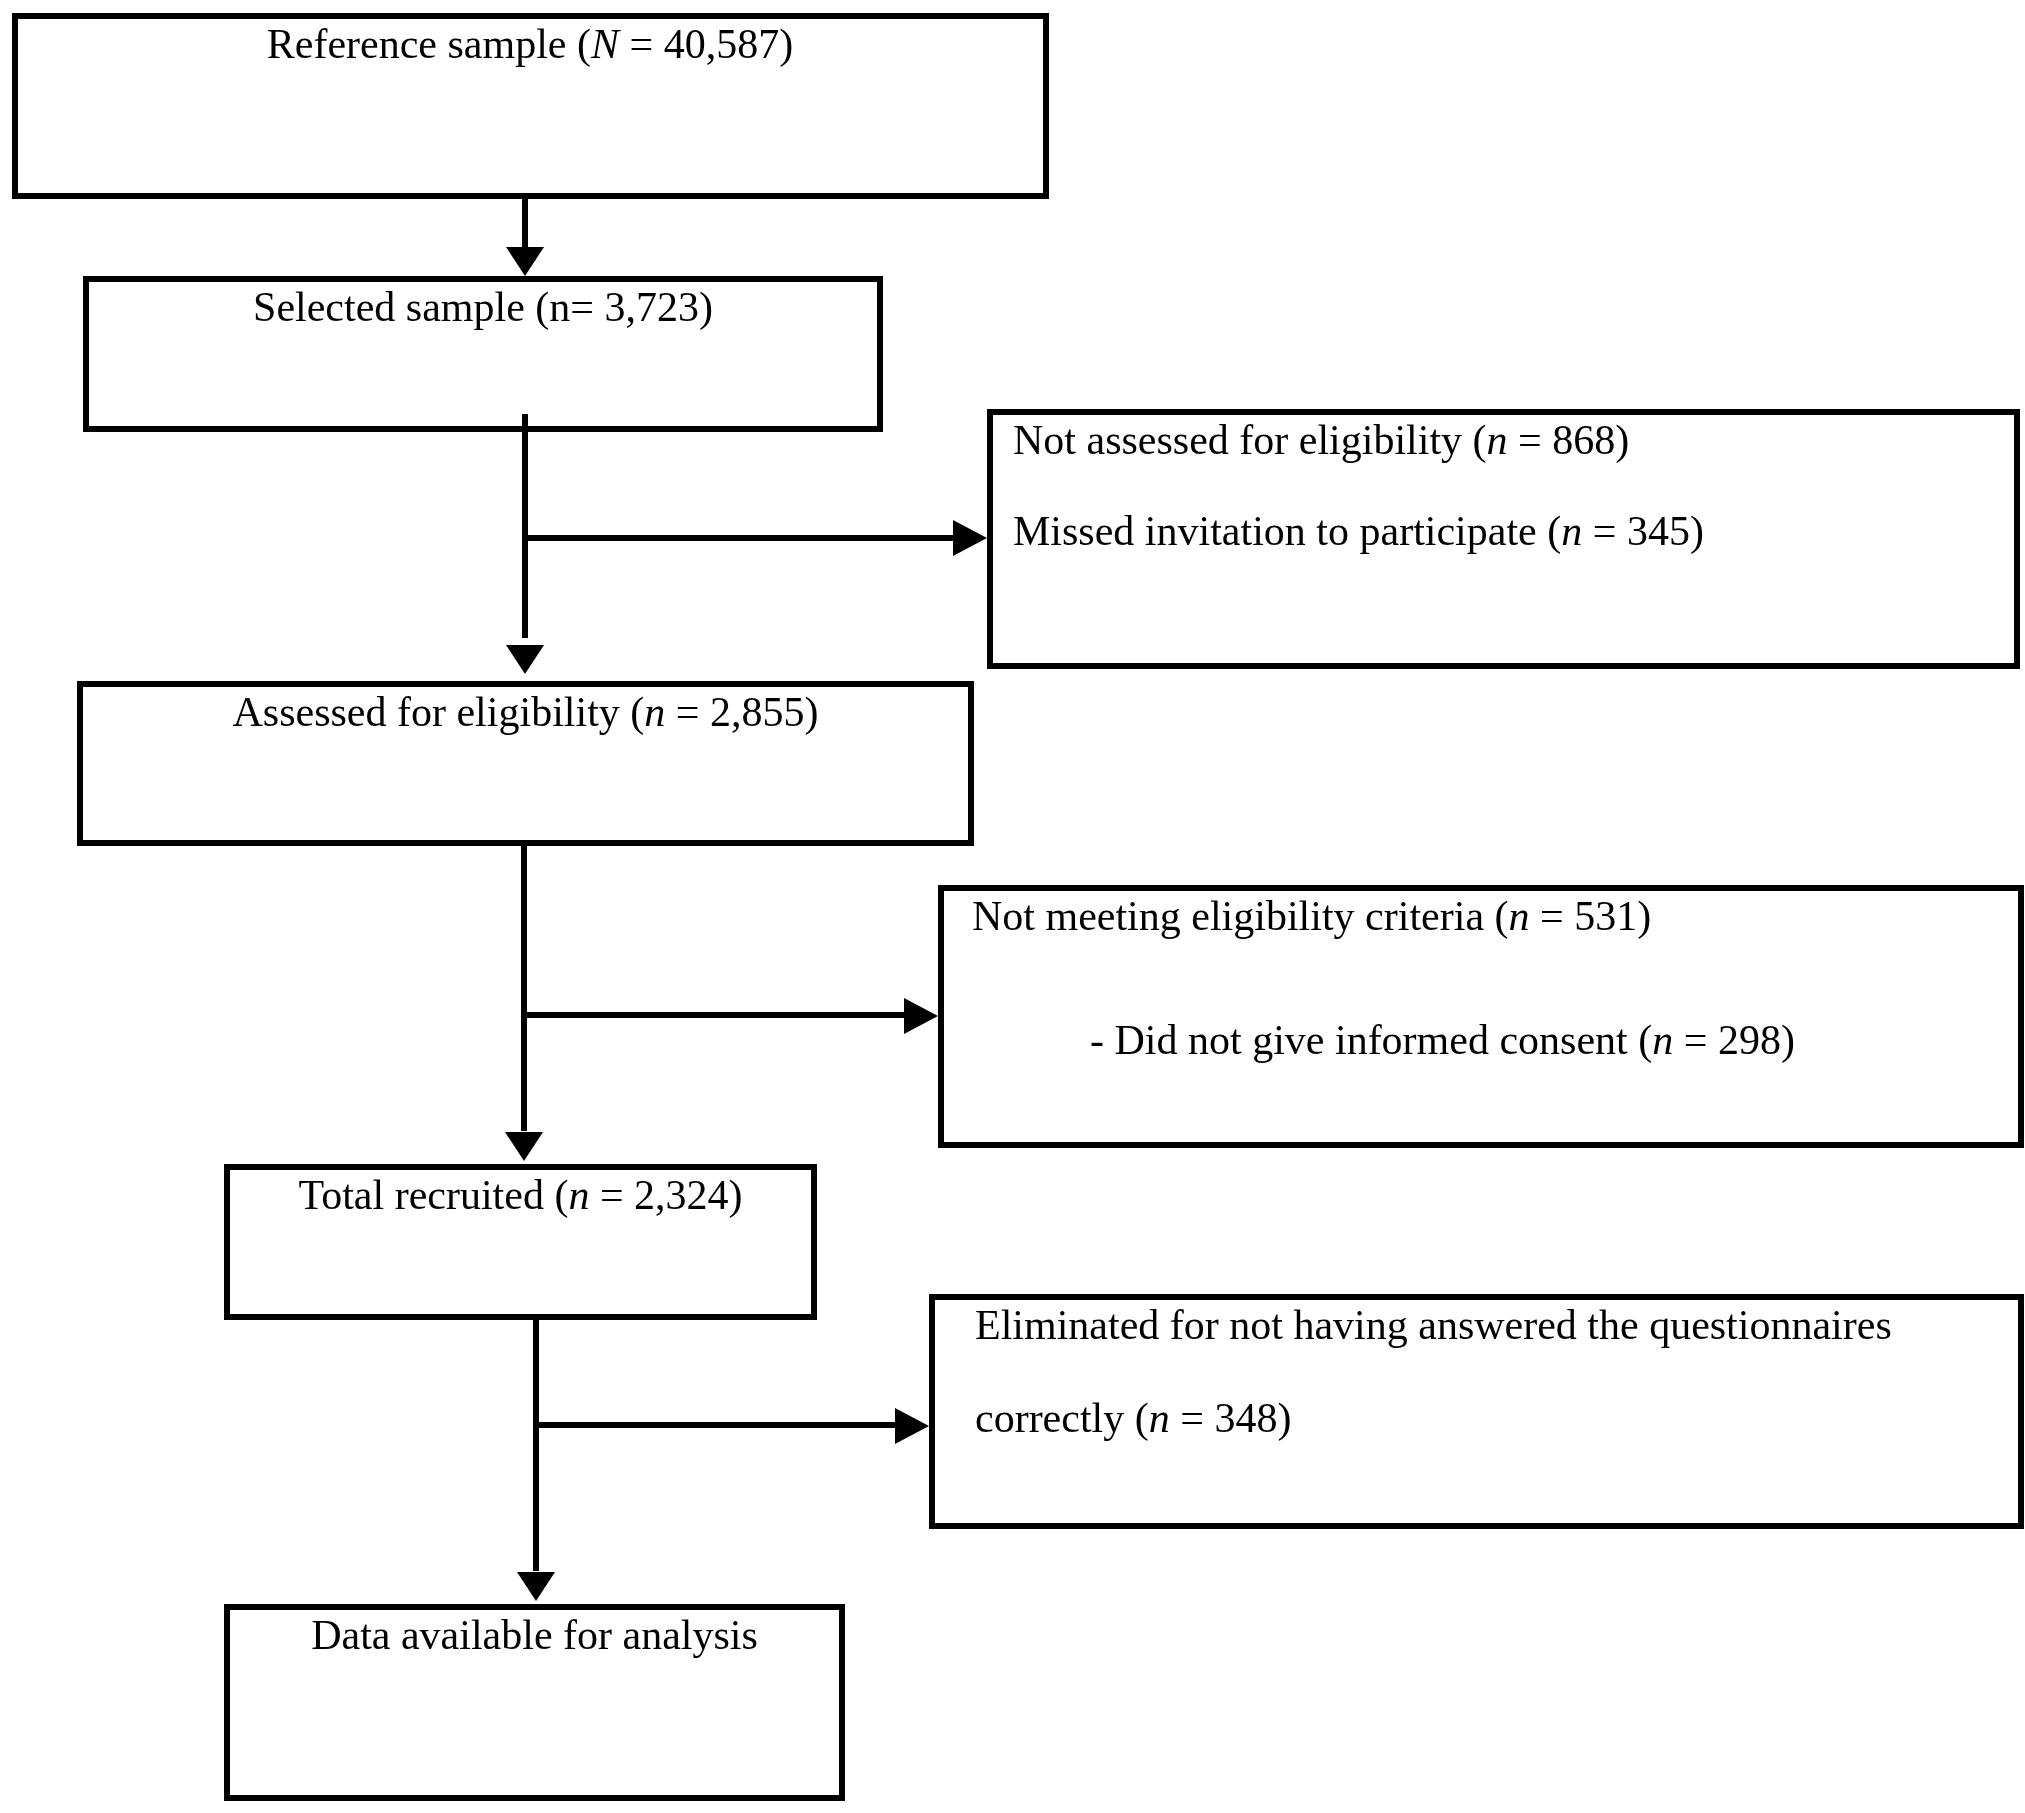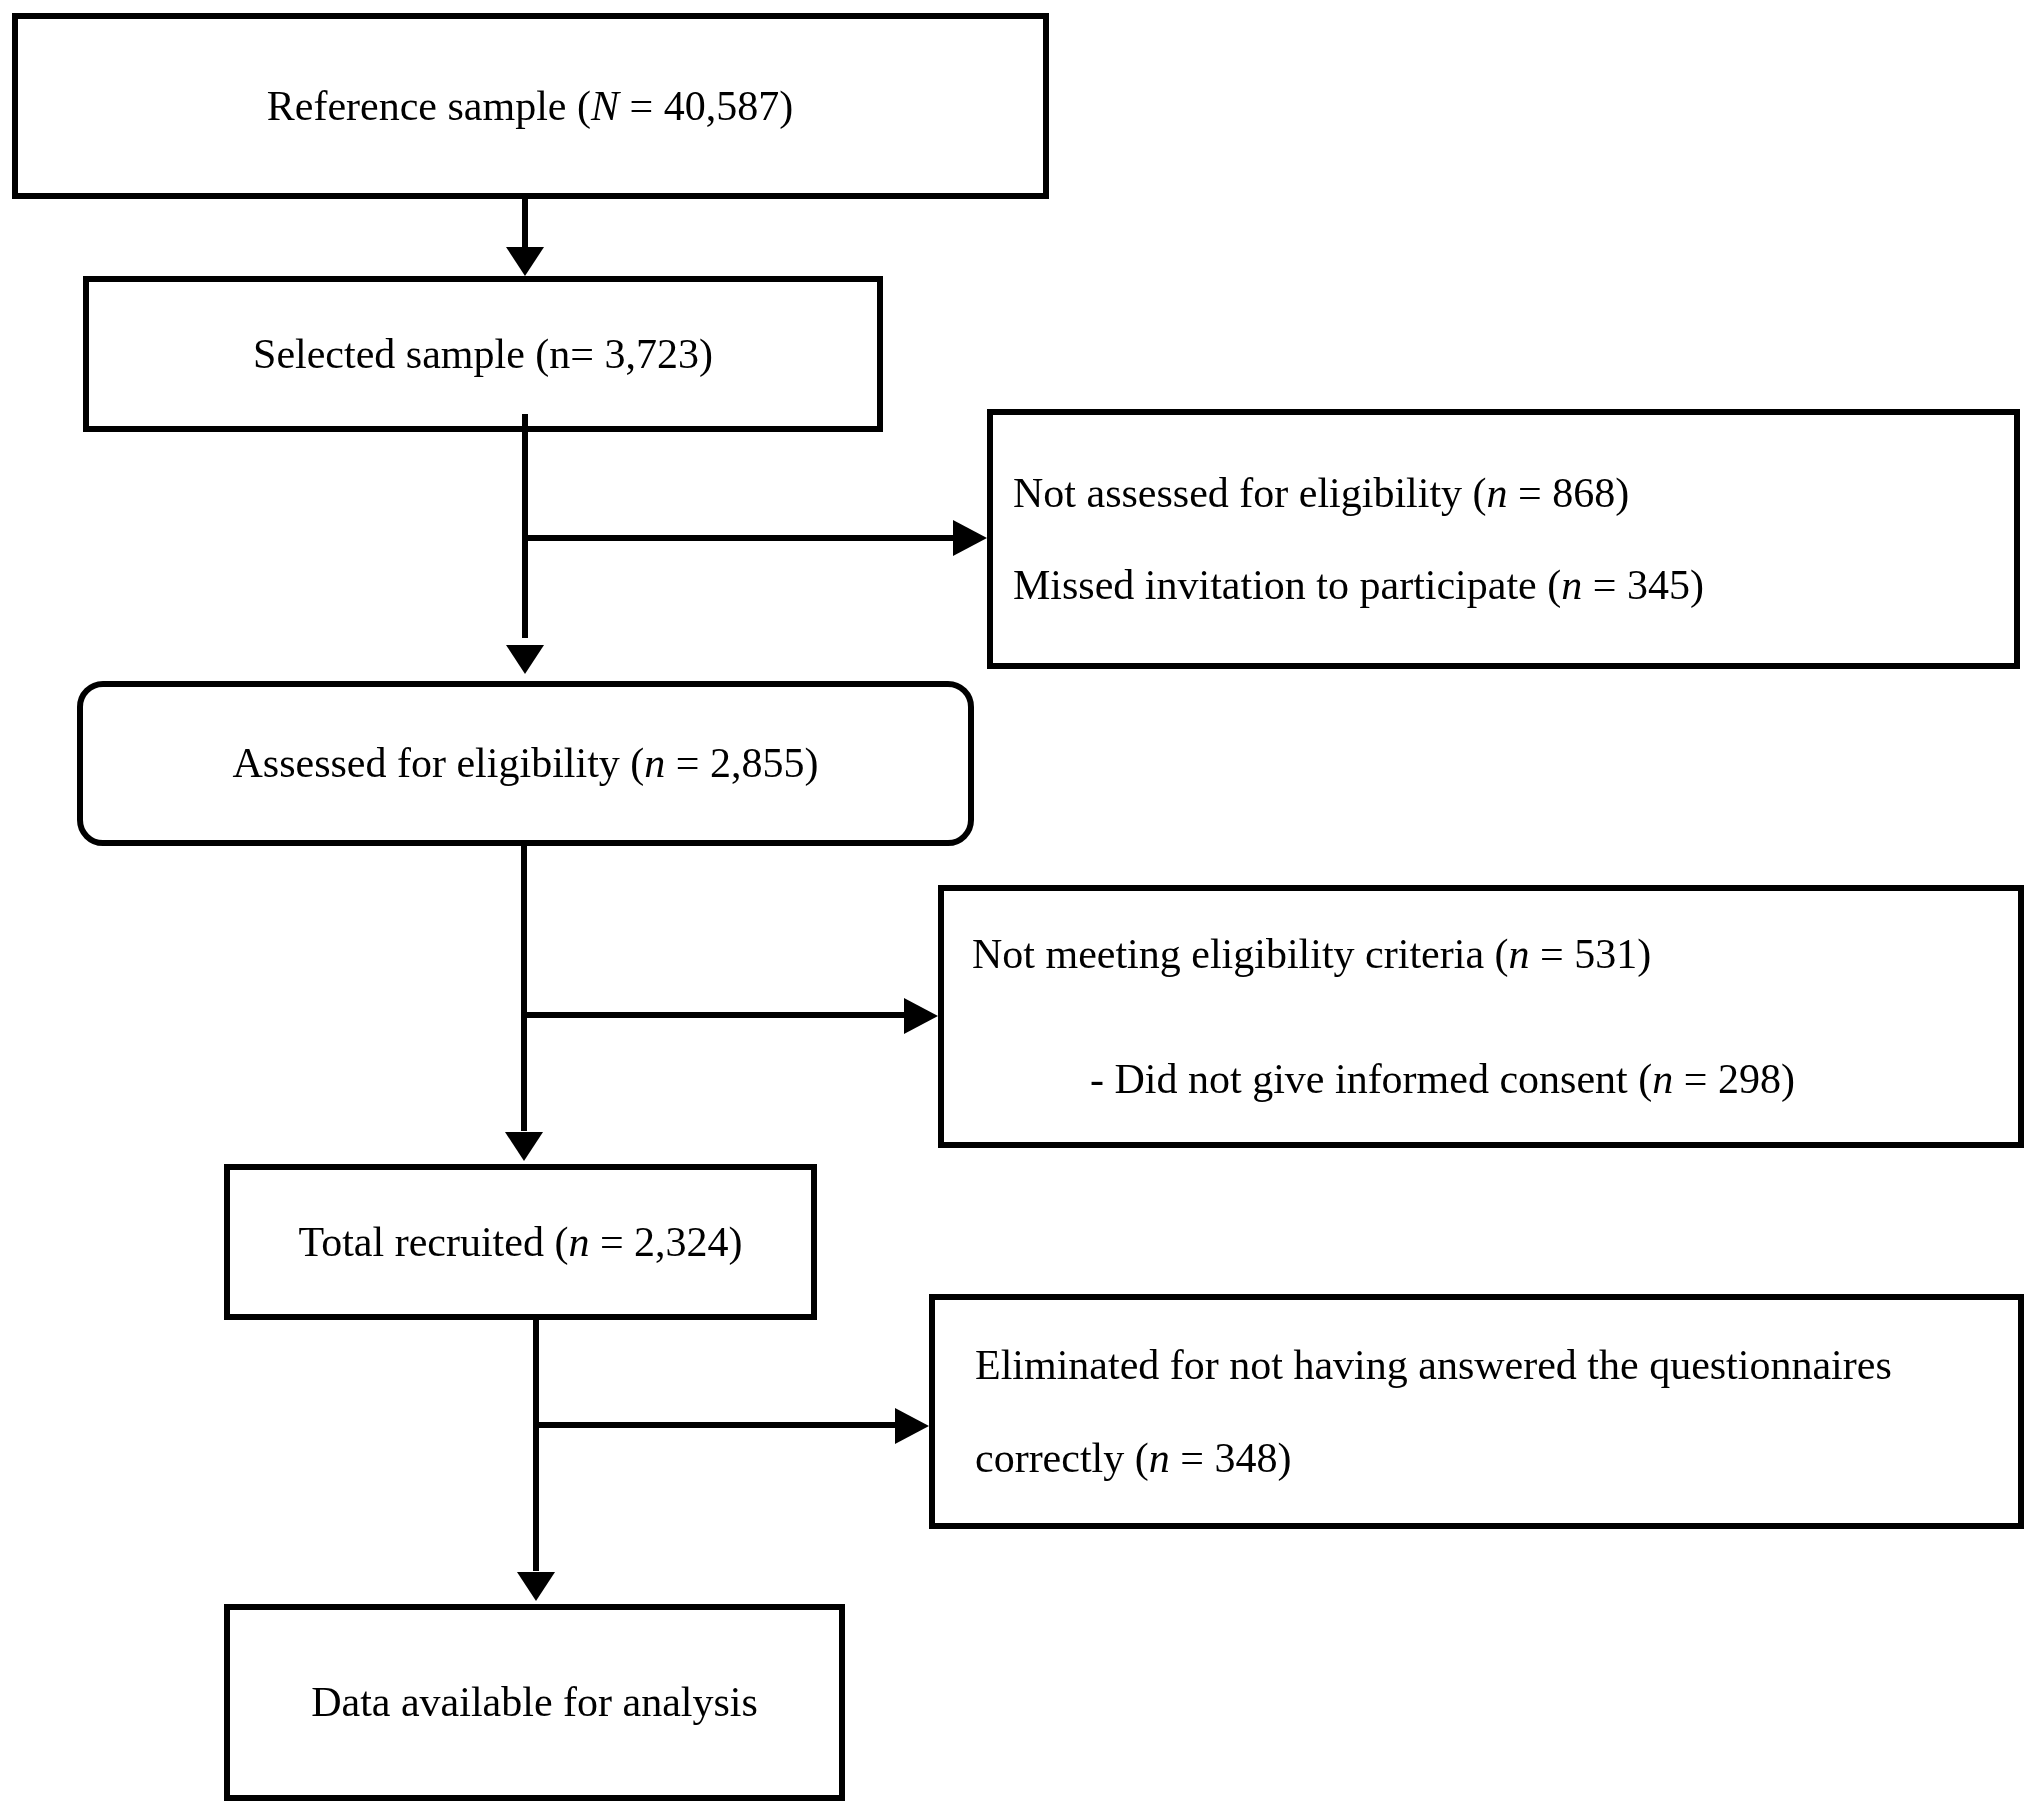--- a/index.html
+++ b/index.html
@@ -12,42 +12,41 @@
     font-size: 42px;
     color: #000000;
   }
   .box {
     position: absolute;
     box-sizing: border-box;
     border: 6.4px solid #000000;
     background: #ffffff;
     display: flex;
     flex-direction: column;
-    justify-content: center;
   }
   .box.center { align-items: center; text-align: center; }
   .line { line-height: 1.2; white-space: nowrap; }
   .var { font-style: italic; }
   .vline, .hline { position: absolute; background: #000000; }
   .arrow-down {
     position: absolute; width: 0; height: 0;
     border-left: 19px solid transparent;
     border-right: 19px solid transparent;
     border-top: 29px solid #000000;
   }
   .arrow-right {
     position: absolute; width: 0; height: 0;
     border-top: 18px solid transparent;
     border-bottom: 18px solid transparent;
     border-left: 34px solid #000000;
   }
   
   #b-reference   { left: 11.5px;   top: 12.8px;   width: 1037px; height: 186px; }
   #b-selected    { left: 83px;  top: 276px;  width: 800px; height: 156px; }
-  #b-assessed    { left: 77px;  top: 681px; width: 897px; height: 165px; border-radius: 26px; }
+  #b-assessed    { left: 77px;  top: 681px; width: 897px; height: 165px; }
   #b-recruited   { left: 224px;  top: 1164px; width: 593px;  height: 156px; }
   #b-available   { left: 224px;  top: 1604px; width: 621px;  height: 197px; }
   
   #b-not-assessed { left: 987px; top: 409px;  width: 1033px; height: 260px; padding-left: 20px; row-gap: 41px; }
   #b-not-meeting  { left: 938px; top: 885px; width: 1086px; height: 263px; padding-left: 28px; row-gap: 74px; }
   #b-eliminated   { left: 929px; top: 1294px; width: 1095px; height: 235px; padding-left: 40px; row-gap: 43px; }
   #b-not-meeting .indent { margin-left: 118px; }
   
   #v1 { left: 522px; top: 193px;  width: 5.7px;  height: 59px;  }
   #a1 { left: 506px; top: 247px;  }

